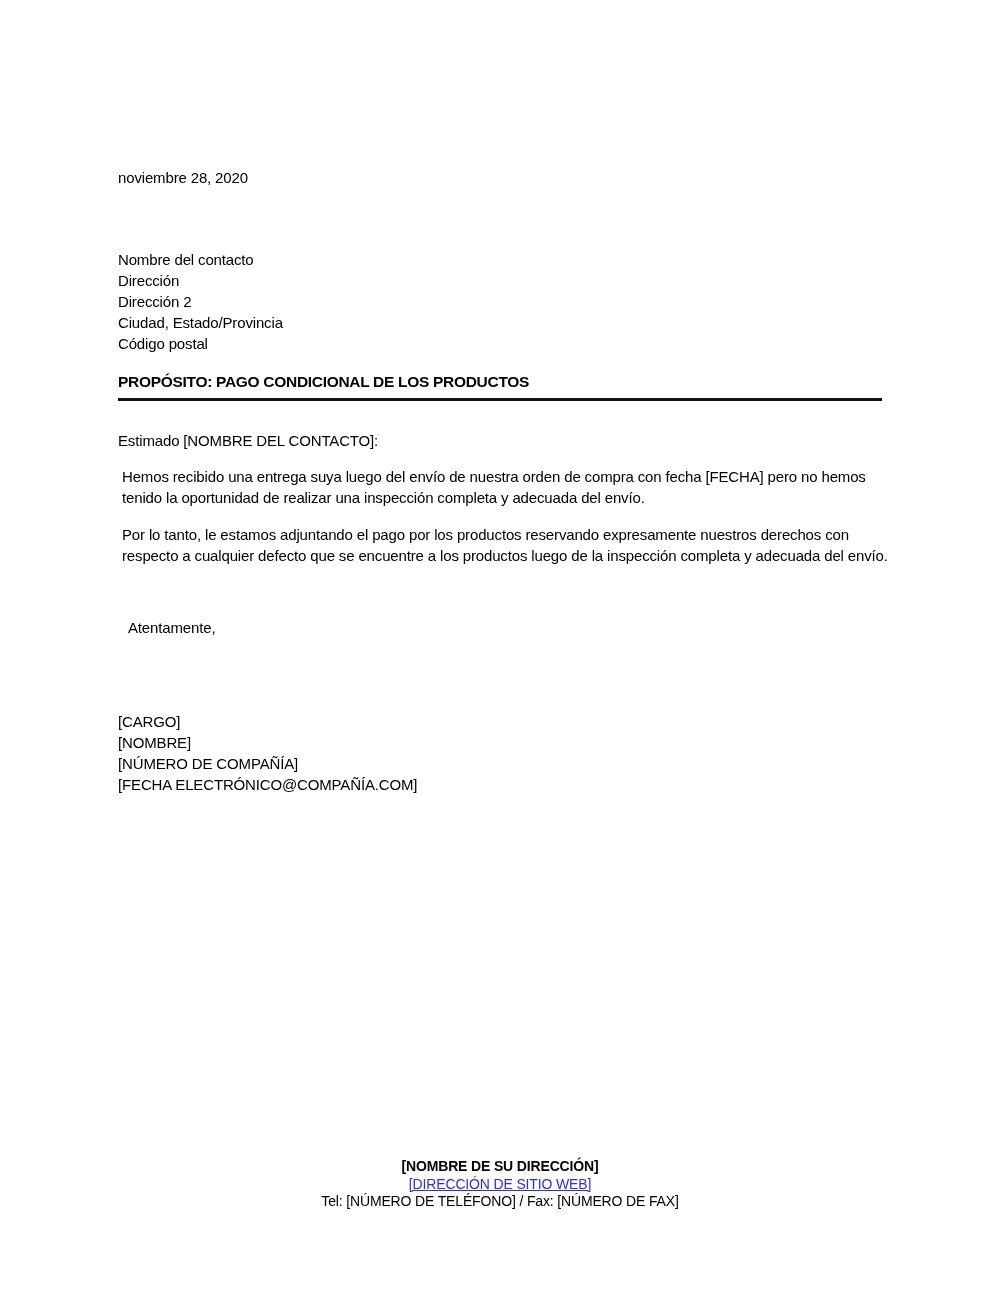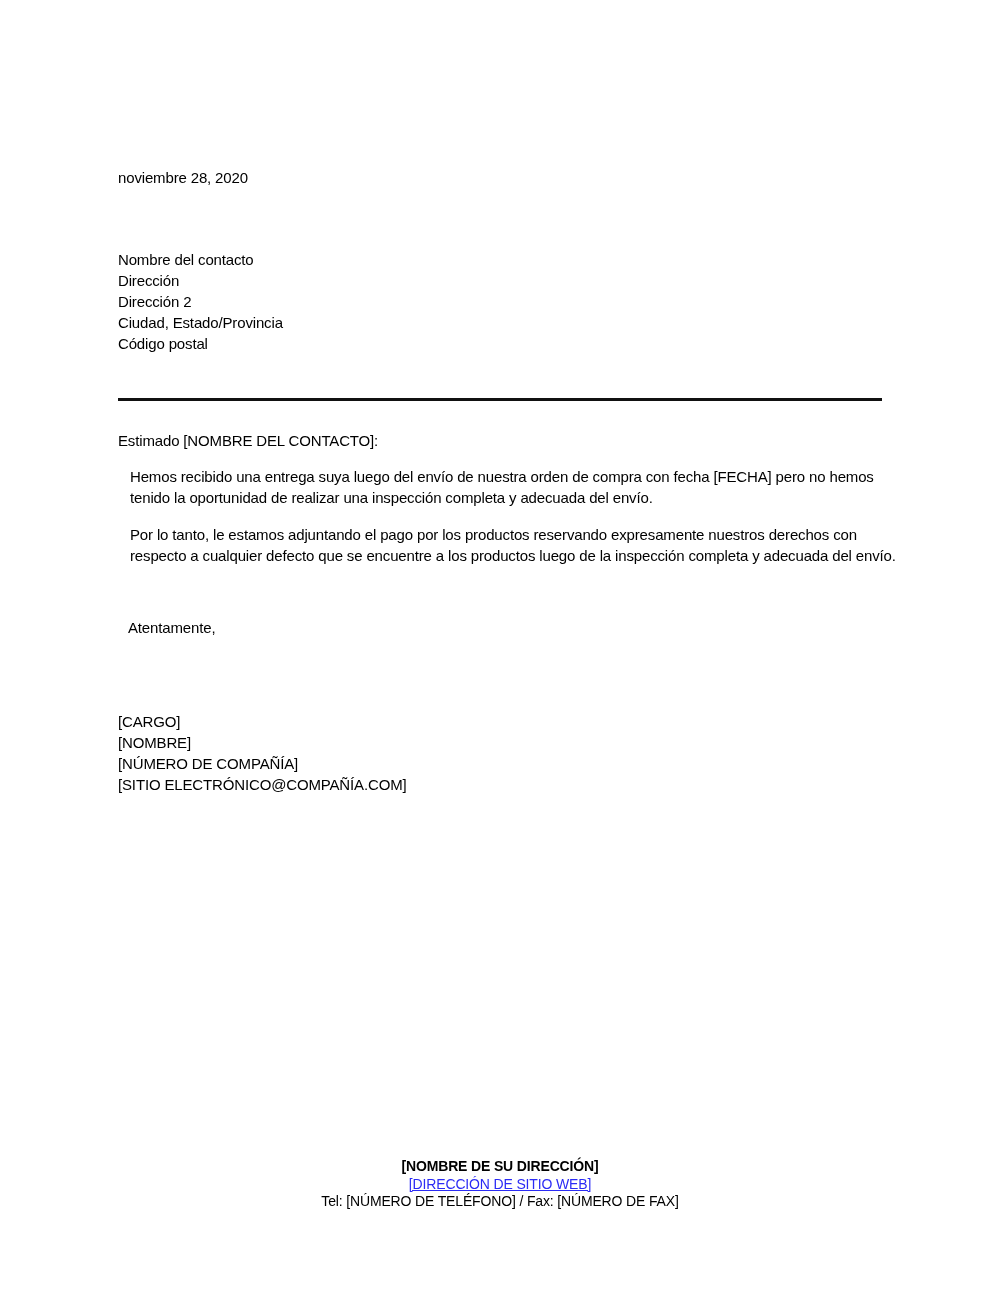--- a/index.html
+++ b/index.html
@@ -36,21 +36,21 @@
     line-height: 19px;
     white-space: nowrap;
   }
   .subject-rule {
     top: 398px; left: 118px;
     width: 764px; height: 3px;
     background: #111111;
     border: none;
   }
   .greeting-line { top: 430px; left: 118px; }
-  .para { left: 130px; width: 768px; }
+  .para { left: 122px; width: 768px; }
   .para-1 { top: 466px; }
   .para-2 { top: 524px; }
   .closing-line { top: 617px; left: 108px; margin-left: 20px; }
   .signature-block { top: 711px; left: 118px; }
   .footer-block {
     top: 1158px; left: 0; right: 0;
     text-align: center;
     font-size: 14px;
     line-height: 17.5px;
     letter-spacing: -0.15px;
@@ -69,36 +69,37 @@
   <div class="abs txt date-line">noviembre 28, 2020</div>
 
   <div class="abs txt recipient-block">
     <div>Nombre del contacto</div>
     <div>Dirección</div>
     <div>Dirección 2</div>
     <div>Ciudad, Estado/Provincia</div>
     <div>Código postal</div>
   </div>
 
+  <div class="abs subject-line">PROPÓSITO: PAGO CONDICIONAL DE LOS PRODUCTOS</div>
 
   <div class="abs subject-rule"></div>
 
   <div class="abs txt greeting-line">Estimado [NOMBRE DEL CONTACTO]:</div>
 
   <div class="abs txt para para-1">Hemos recibido una entrega suya luego del envío de nuestra orden de compra con fecha [FECHA] pero no hemos tenido la oportunidad de realizar una inspección completa y adecuada del envío.</div>
 
   <div class="abs txt para para-2">Por lo tanto, le estamos adjuntando el pago por los productos reservando expresamente nuestros derechos con respecto a cualquier defecto que se encuentre a los productos luego de la inspección completa y adecuada del envío.</div>
 
   <div class="abs txt closing-line">Atentamente,</div>
 
   <div class="abs txt signature-block">
     <div>[CARGO]</div>
     <div>[NOMBRE]</div>
     <div>[NÚMERO DE COMPAÑÍA]</div>
-    <div>[SITIO ELECTRÓNICO@COMPAÑÍA.COM]</div>
+    <div>[FECHA ELECTRÓNICO@COMPAÑÍA.COM]</div>
   </div>
 
   <div class="abs footer-block">
     <div class="footer-company">[NOMBRE DE SU DIRECCIÓN]</div>
     <div>
       <a href="#" class="footer-link">[DIRECCIÓN DE SITIO WEB]</a>
     </div>
     <div>Tel: [NÚMERO DE TELÉFONO] / Fax: [NÚMERO DE FAX]</div>
   </div>
 

